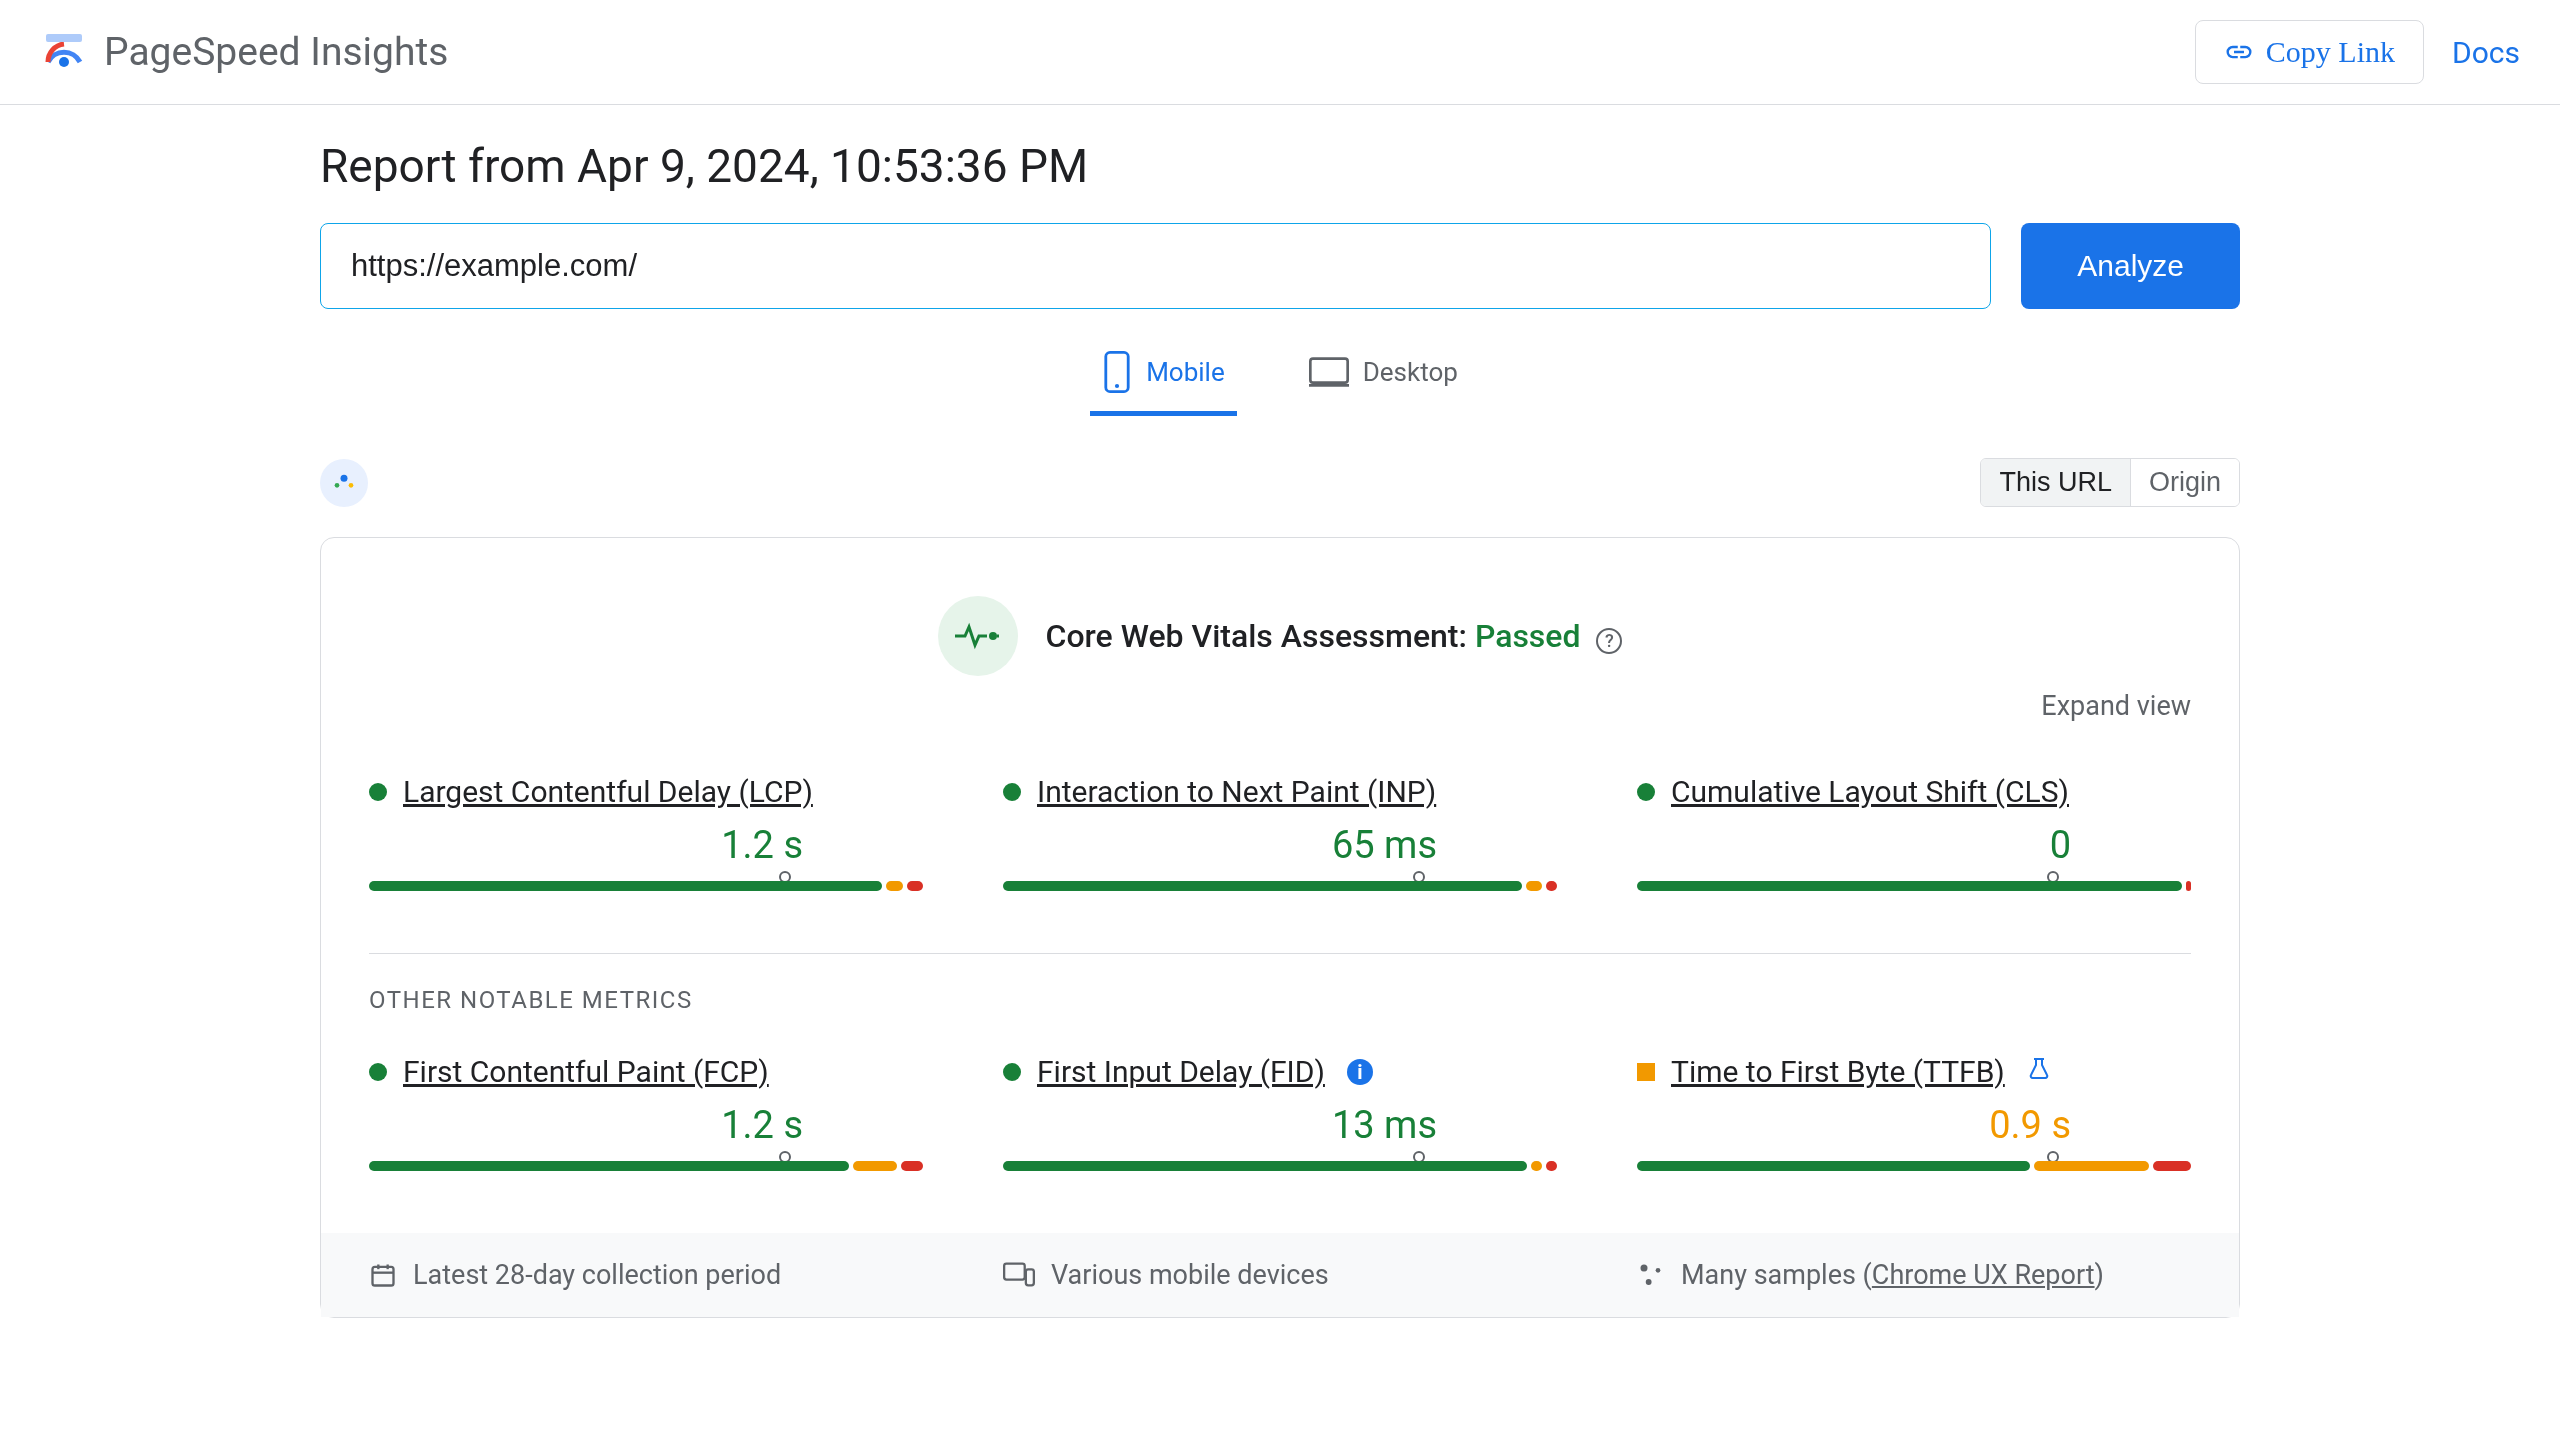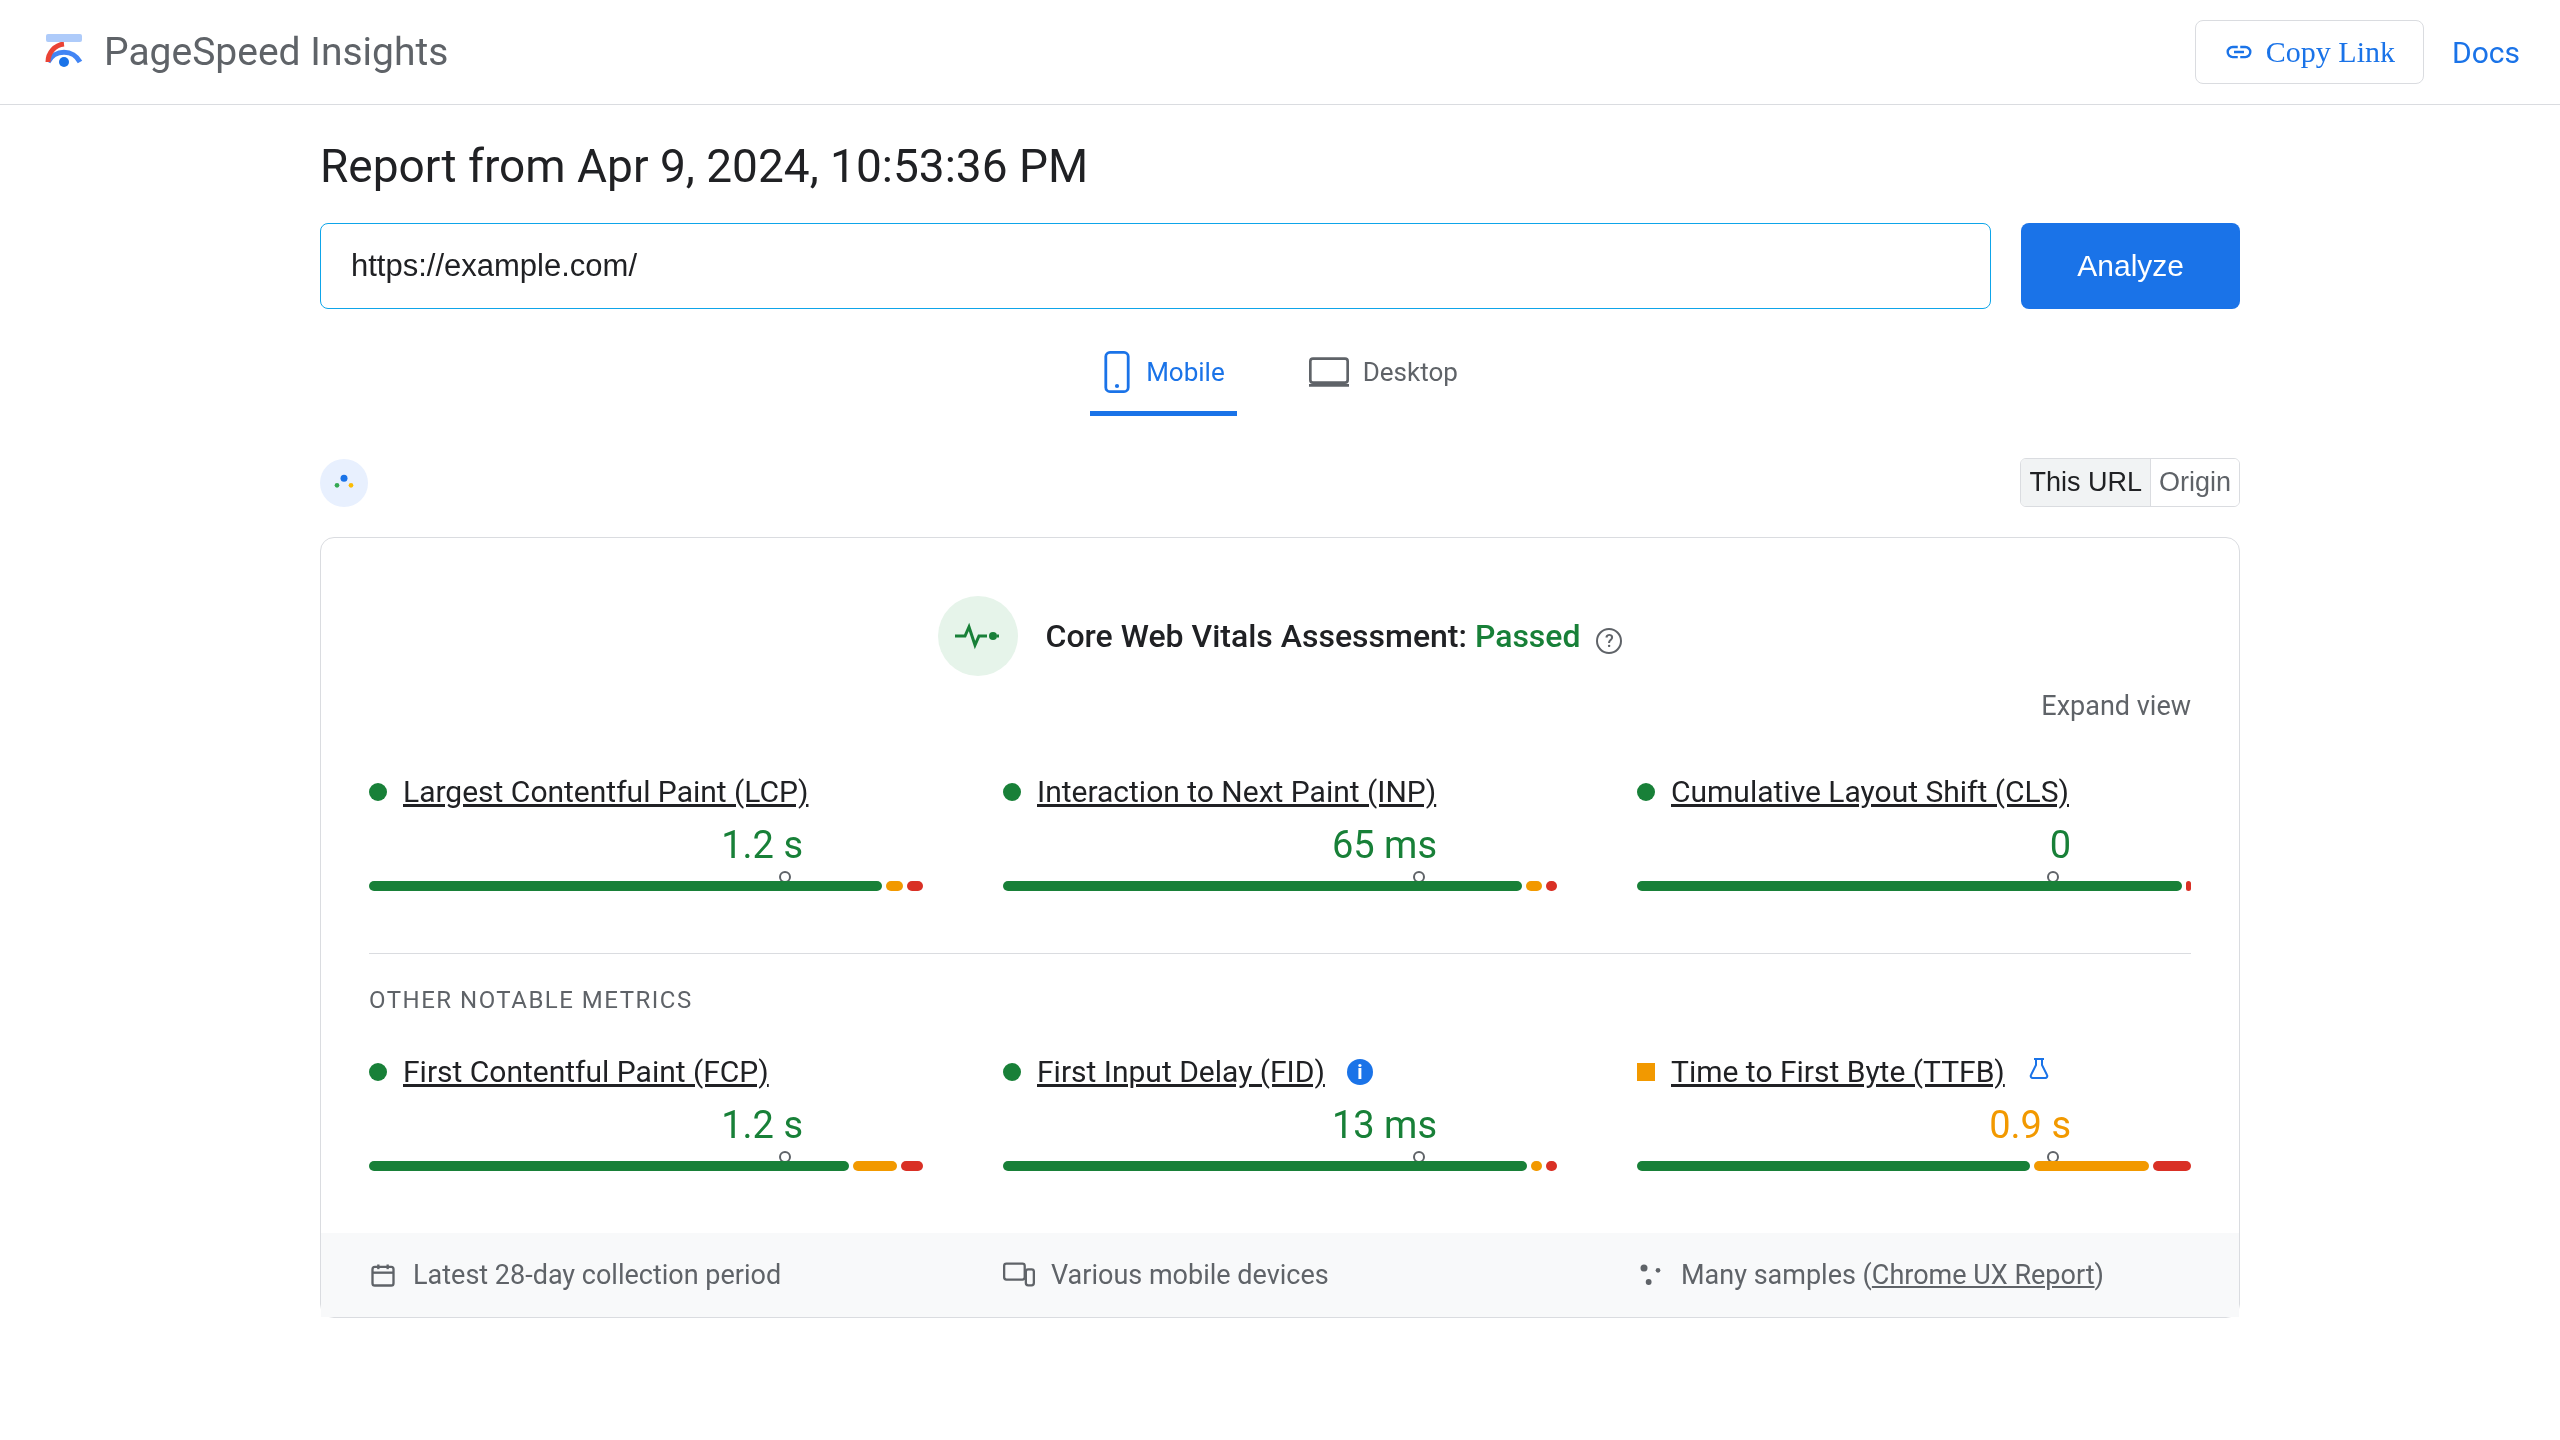--- a/index.html
+++ b/index.html
@@ -131,21 +131,21 @@
 }
 .discover-spacer { flex: 1; }
 .scope-toggle {
   display: flex;
   border: 1px solid #dadce0;
   border-radius: 6px;
   overflow: hidden;
 }
 .scope-btn {
   font-size: 27px;
-  padding: 8px 8px;
+  padding: 8px 18px;
   cursor: pointer;
   background: #fff;
   color: #5f6368;
   border: none;
 }
 .scope-btn.active {
   background: #f1f3f4;
   color: #202124;
 }
 .scope-btn:first-child { border-right: 1px solid #dadce0; }
@@ -398,21 +398,21 @@
         <span class="assessment-status">Passed</span>
         <span class="help-icon">?</span>
       </div>
     </div>
     <div class="expand-view">Expand view</div>
 
     <div class="metrics-row">
       <div class="metric">
         <div class="metric-header">
           <span class="status-dot"></span>
-          <span class="metric-name">Largest Contentful Paint (LCP)</span>
+          <span class="metric-name">Largest Contentful Delay (LCP)</span>
         </div>
         <div class="metric-value good">1.2 s</div>
         <div class="bar-wrap">
             <div class="marker" style="left: 75%;">
               <div class="marker-circle"></div>
               <div class="marker-line"></div>
             </div>
             <div class="bar-track">
               <div class="seg g" style="width: 94%;"></div>
               <div class="seg o" style="width: 3%;"></div>

